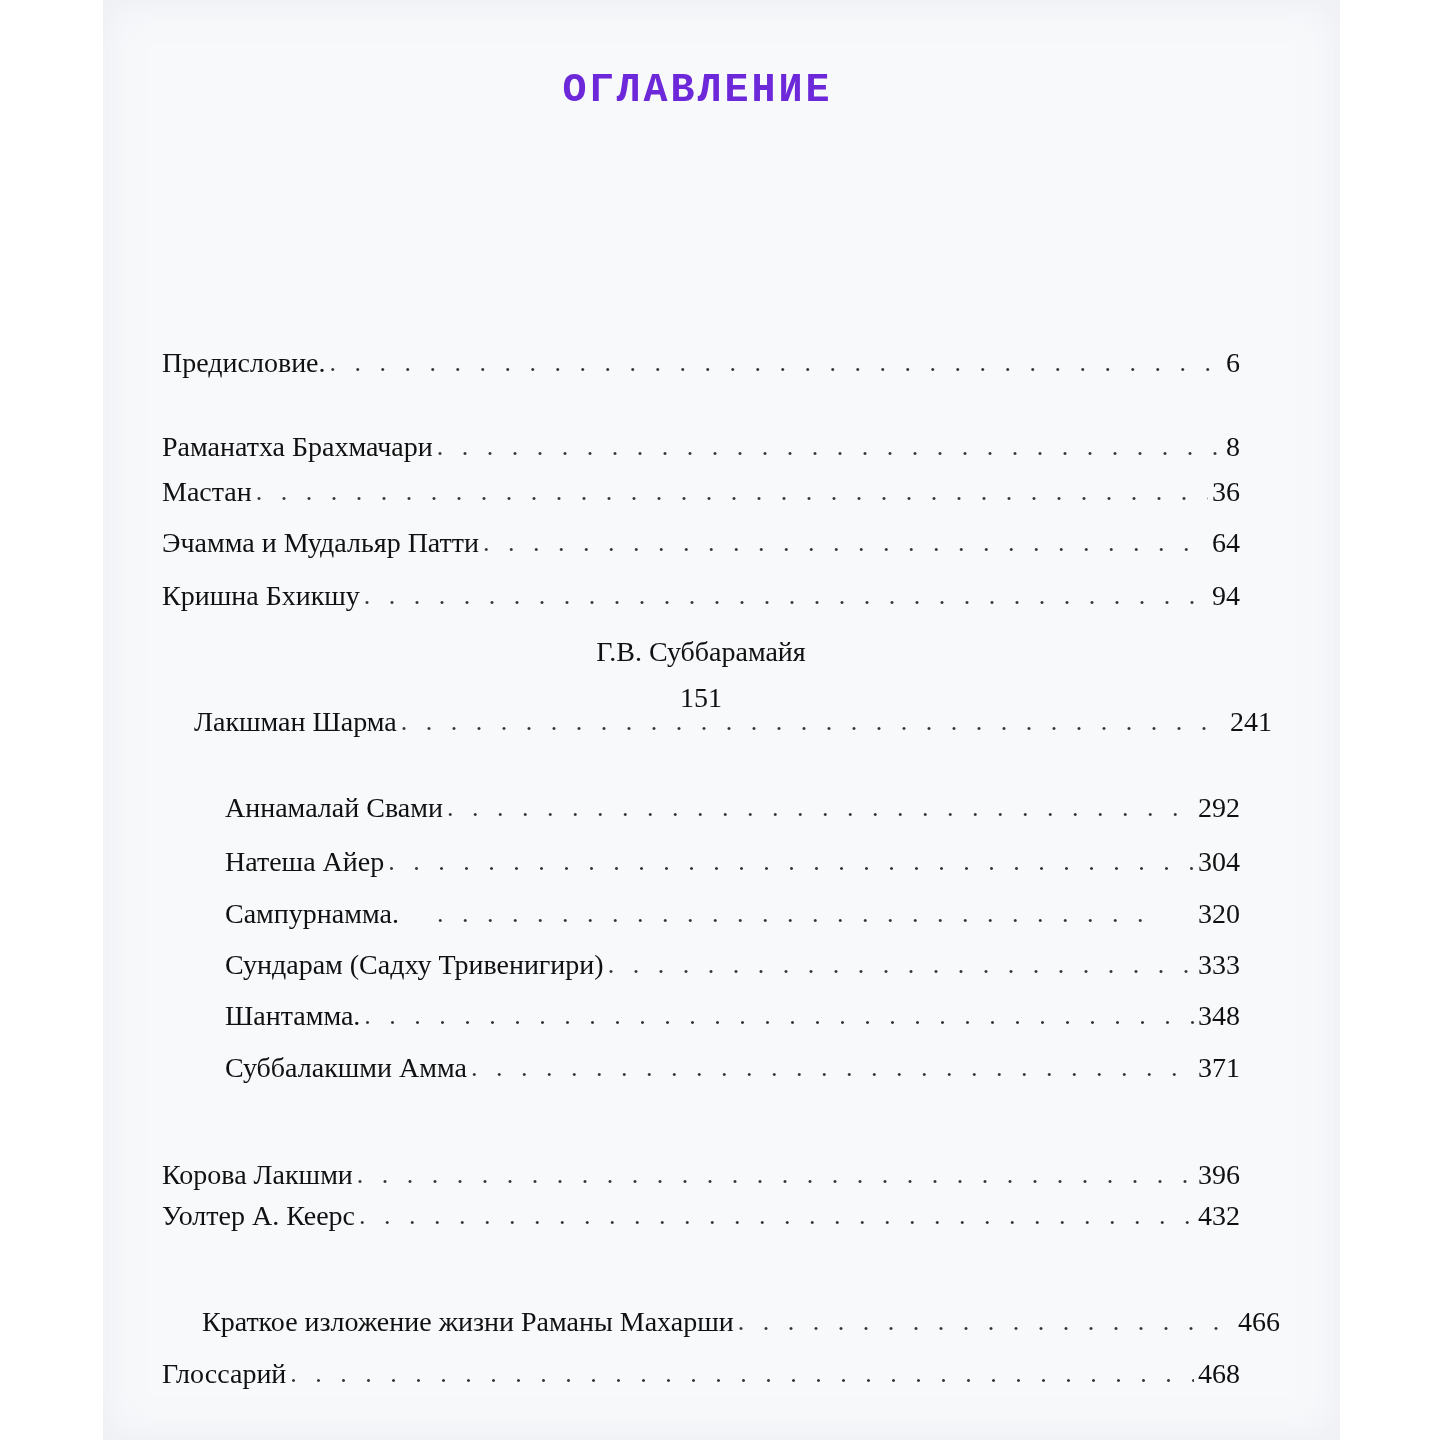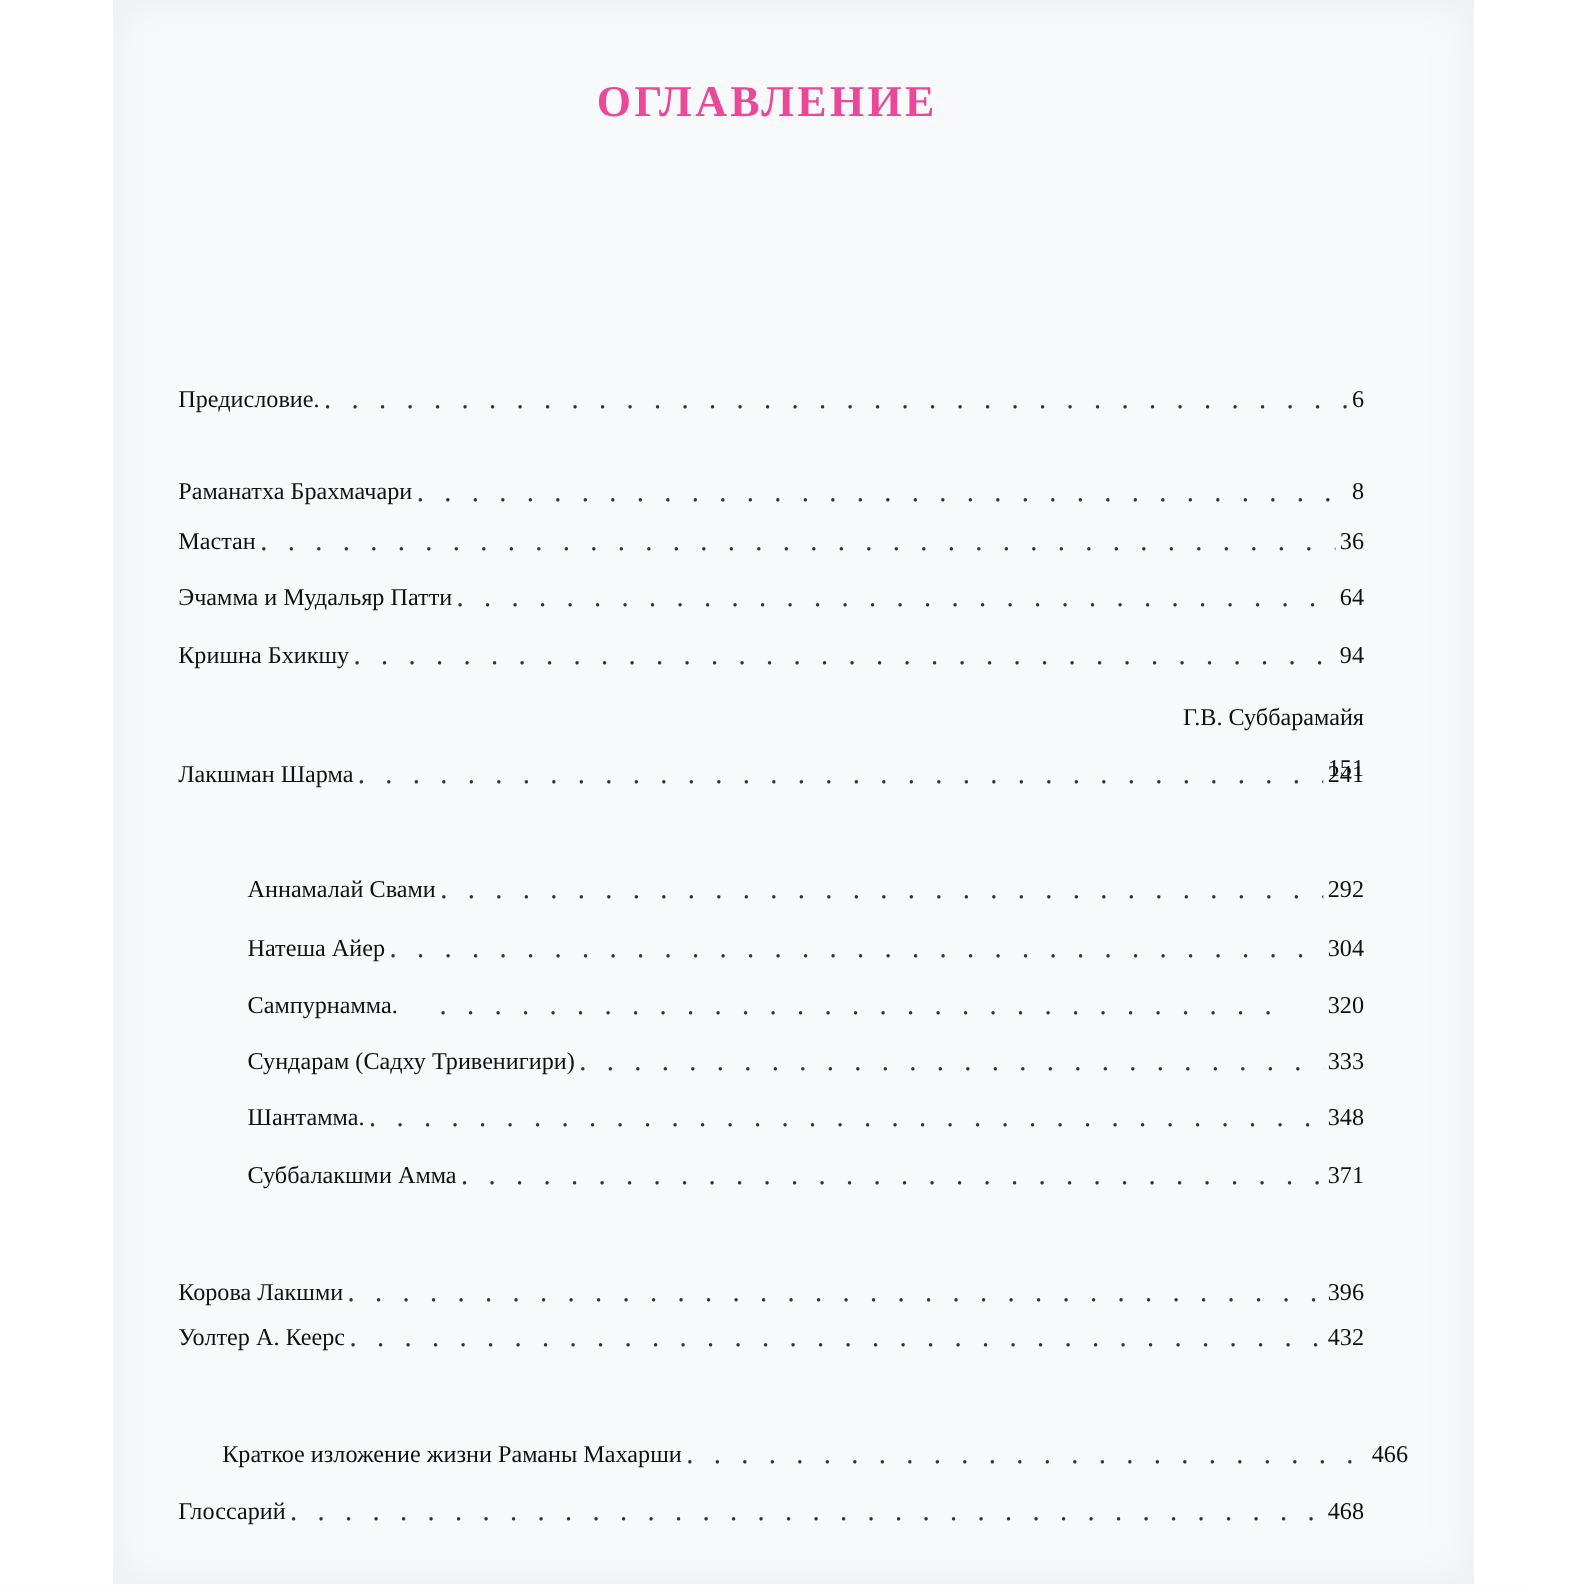--- a/index.html
+++ b/index.html
@@ -10,30 +10,30 @@
       color: #111111;
     }
     .page {
       position: absolute; left: 103px; top: 0; width: 1237px; height: 1440px;
       background: #f8f9fb;
       box-shadow: inset 0 0 40px rgba(200,205,215,0.25);
     }
     .title {
       position: absolute; left: 0; top: 32px; width: 1395px;
       text-align: center;
-      font-family: Liberation Serif, serif;
+      font-family: Liberation Mono, monospace;
       font-weight: bold; font-size: 40px; letter-spacing: 3px;
-      color: #ec4899;
+      color: #6d28d9;
       margin-top: 36px;
     }
     .toc { position: absolute; left: 0; top: 0; width: 1445px; height: 1445px; }
     .entry {
       position: absolute; left: 162px; width: 1078px; height: 46px;
-      display: flex; align-items: flex-end;
-      font-size: 22px; line-height: 46px;
+      display: flex; align-items: center;
+      font-size: 28px; line-height: 46px;
       font-family: "Liberation Serif", "DejaVu Serif", serif;
     }
     .entry.sub { left: 225px; width: 1015px; }
     .entry .label { white-space: nowrap; flex: 0 0 auto; }
     .entry .leader {
       flex: 1 1 auto; overflow: hidden; white-space: nowrap;
       margin: 0 4px; color: #333;
       letter-spacing: 6px; font-size: 26px;
     }
     .entry .leader::before {
@@ -72,21 +72,21 @@
   <div class="entry" style="top: 573px;">
       <span class="label">Кришна Бхикшу</span>
       <span class="leader"></span>
       <span class="page-num">94</span>
     </div>
   <div class="entry" style="top: 629px; flex-direction: column;">
       <span class="label">Г.В. Суббарамайя</span>
       <span class="leader"></span>
       <span class="page-num">151</span>
     </div>
-  <div class="entry" style="top: 681px;">
+  <div class="entry" style="top: 699px; margin-left: 32px;">
       <span class="label">Лакшман Шарма</span>
       <span class="leader"></span>
       <span class="page-num">241</span>
     </div>
   <div class="entry sub" style="top: 785px;">
       <span class="label">Аннамалай Свами</span>
       <span class="leader"></span>
       <span class="page-num">292</span>
     </div>
   <div class="entry sub" style="top: 839px;">

